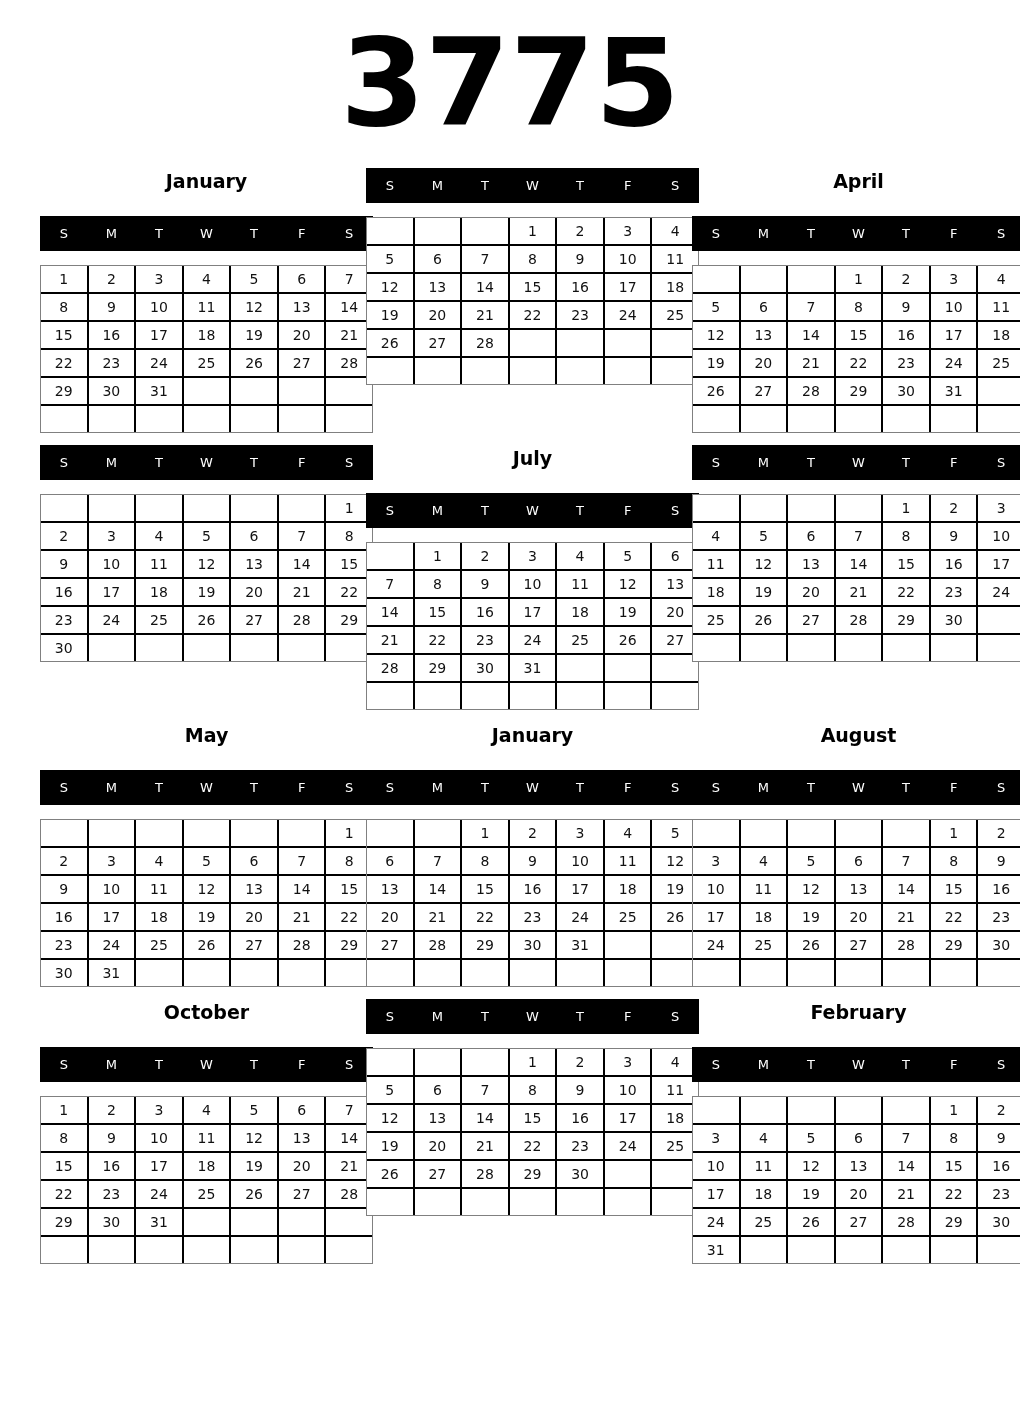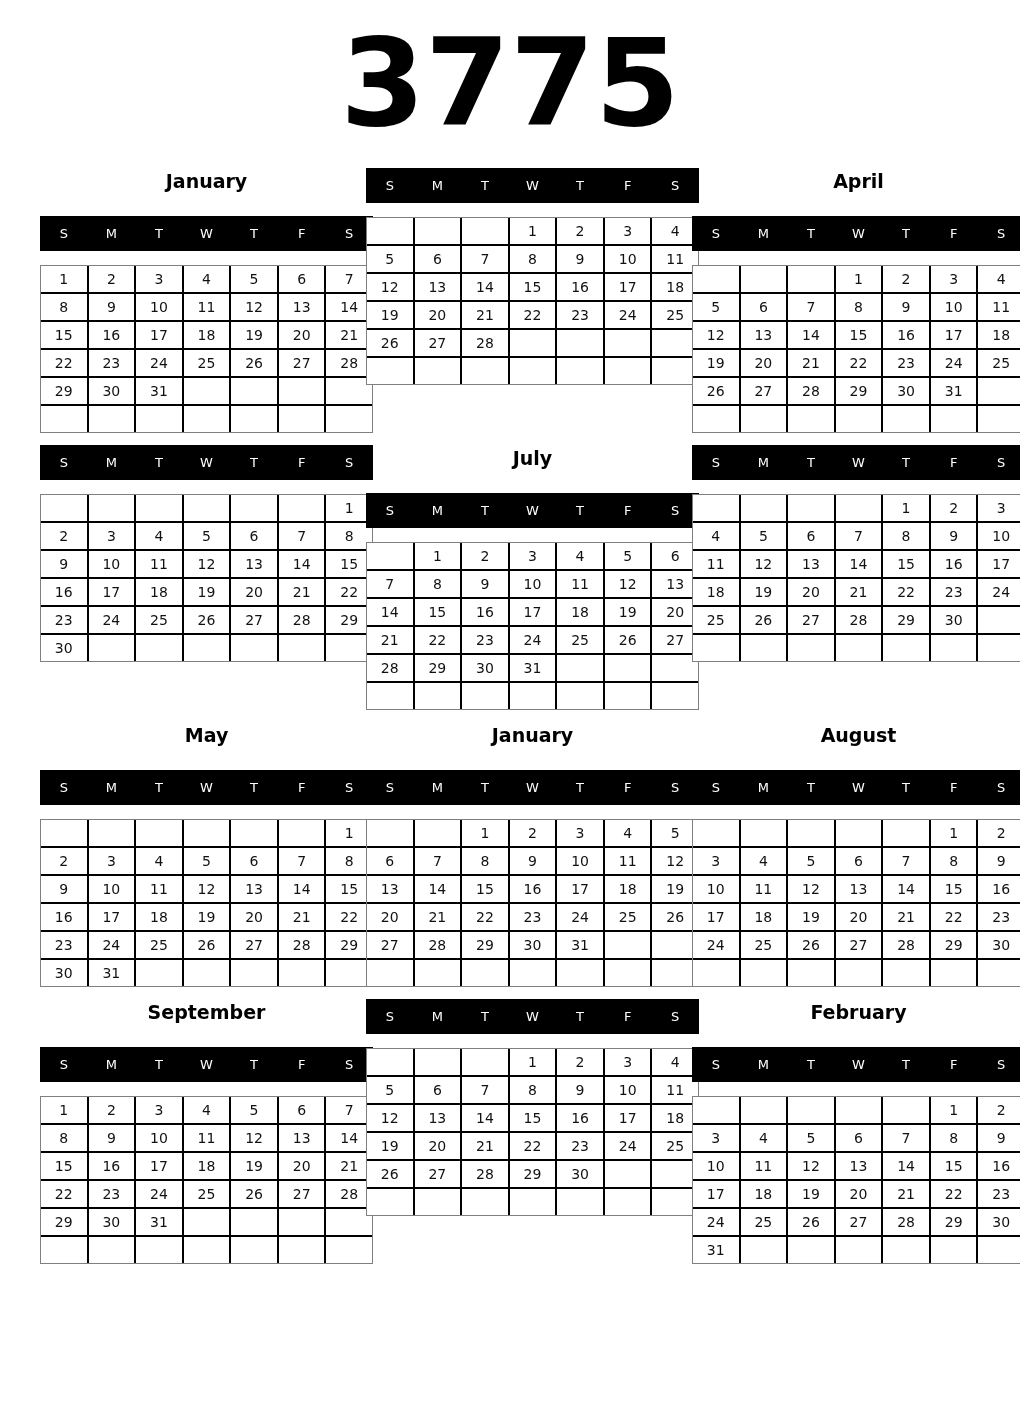--- a/index.html
+++ b/index.html
@@ -569,21 +569,21 @@
         <div class="empty-cell"></div>
         <div class="empty-cell"></div>
         <div class="empty-cell"></div>
         <div class="empty-cell"></div>
         <div class="empty-cell"></div>
         <div class="empty-cell"></div>
         <div class="empty-cell"></div>
       </div>
     </section>
     <section class="month-block">
-      <h2 class="month-name">September</h2>
+      <h2 class="month-name">October</h2>
       <div class="weekday-bar">
         <span class="weekday-cell">S</span>
         <span class="weekday-cell">M</span>
         <span class="weekday-cell">T</span>
         <span class="weekday-cell">W</span>
         <span class="weekday-cell">T</span>
         <span class="weekday-cell">F</span>
         <span class="weekday-cell">S</span>
       </div>
       <div class="month-grid">

